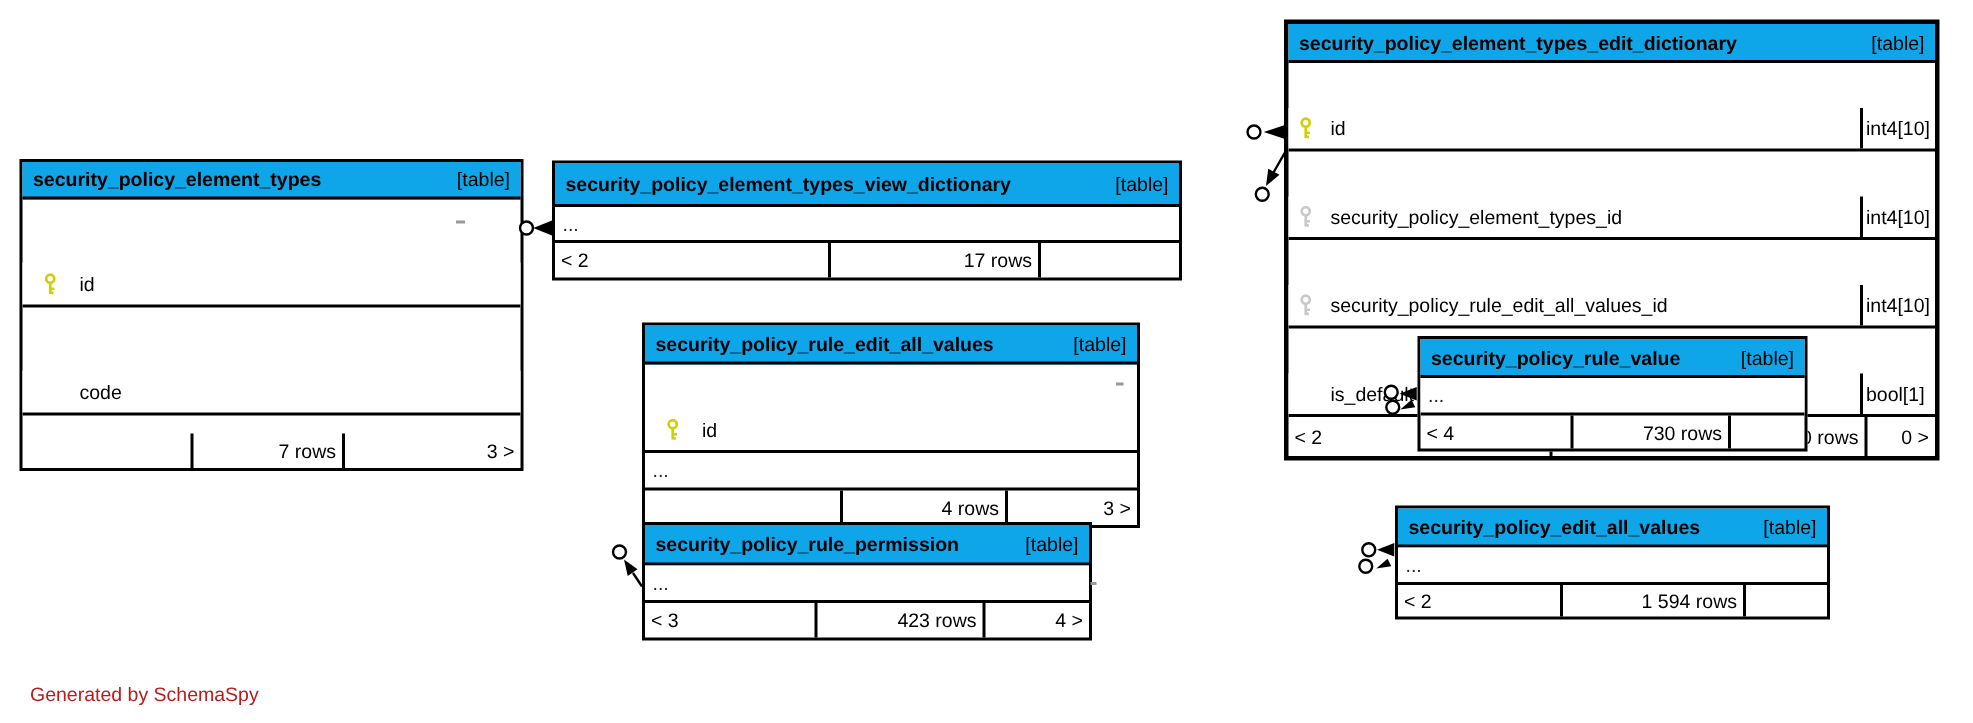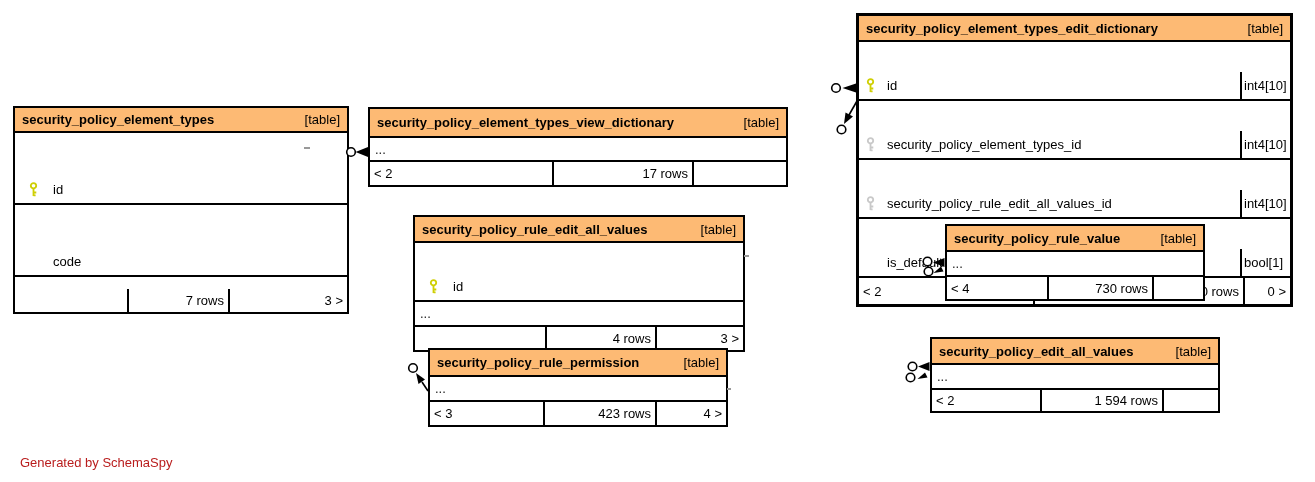--- a/index.html
+++ b/index.html
@@ -7,21 +7,21 @@
     position:relative;width:1315px;height:482px;overflow:hidden;
     font-family:"Liberation Sans", sans-serif;font-size:13px;color:#000;
   }
   .db-table{
     position:absolute;box-sizing:border-box;border:2px solid #000;background:#fff;
     display:flex;flex-direction:column;
   }
   .db-table.emph{border-width:3px;}
   .hd{
     box-sizing:border-box;height:var(--hh,26px);flex:none;
-    border-bottom:2px solid #000;background:#fdba74;
+    border-bottom:2px solid #000;background:#0ea5e9;
     display:flex;align-items:center;padding:0 7px;white-space:nowrap;
   }
   .hd .nm{font-weight:bold;flex:1;overflow:hidden;}
   .hd .tag{margin-left:8px;}
   .row{
     box-sizing:border-box;flex:none;border-bottom:2px solid #000;
     display:flex;align-items:center;background:#fff;white-space:nowrap;
   }
   .row.col{height:var(--rh,29px);margin-top:30px;}
   .row.ell{height:var(--eh,25px);padding:0 5px;color:#222;}
@@ -34,21 +34,21 @@
     border-left:2px solid #000;display:flex;align-items:center;padding:0 2px;
   }
   .ft{box-sizing:border-box;height:var(--fh,23px);flex:none;display:flex;}
   .ft>div{box-sizing:border-box;display:flex;align-items:center;padding:0 4px;white-space:nowrap;overflow:hidden;}
   .f1{width:var(--f1,100px);flex:none;border-right:2px solid #000;}
   .f2{width:var(--f2,100px);flex:none;border-right:2px solid #000;justify-content:flex-end;}
   .f3{flex:1;justify-content:flex-end;}
 
   #t1{left:13px;top:106px;width:336px;gap:12px;--hh:25px;--rh:30px;--fh:23px;--f1:114px;--f2:101px;}
   #t2{left:368px;top:107px;width:420px;--hh:29px;--eh:24px;--fh:23px;--f1:184px;--f2:140px;}
-  #t3{left:413px;top:215px;width:332px;--hh:26px;--rh:29px;--eh:25px;--fh:23px;--f1:132px;--f2:110px;}
+  #t3{left:428px;top:215px;width:332px;--hh:26px;--rh:29px;--eh:25px;--fh:23px;--f1:132px;--f2:110px;}
   #t4{left:428px;top:348px;width:300px;--hh:27px;--eh:25px;--fh:23px;--f1:115px;--f2:112px;}
   #t5{left:856px;top:13px;width:437px;--hh:26px;--rh:29px;--fh:26px;--f1:176px;--f2:210px;}
   #t6{left:945px;top:224px;width:260px;--hh:26px;--eh:25px;--fh:22px;--f1:102px;--f2:105px;}
   #t7{left:930px;top:337px;width:290px;--hh:26px;--eh:25px;--fh:21px;--f1:110px;--f2:122px;}
 
   .conn{position:absolute;pointer-events:none;}
   .stub{position:absolute;background:#999;}
   #credit{position:absolute;left:20px;top:455px;color:#b91c1c;font-size:13px;}
 </style>
 </head>

